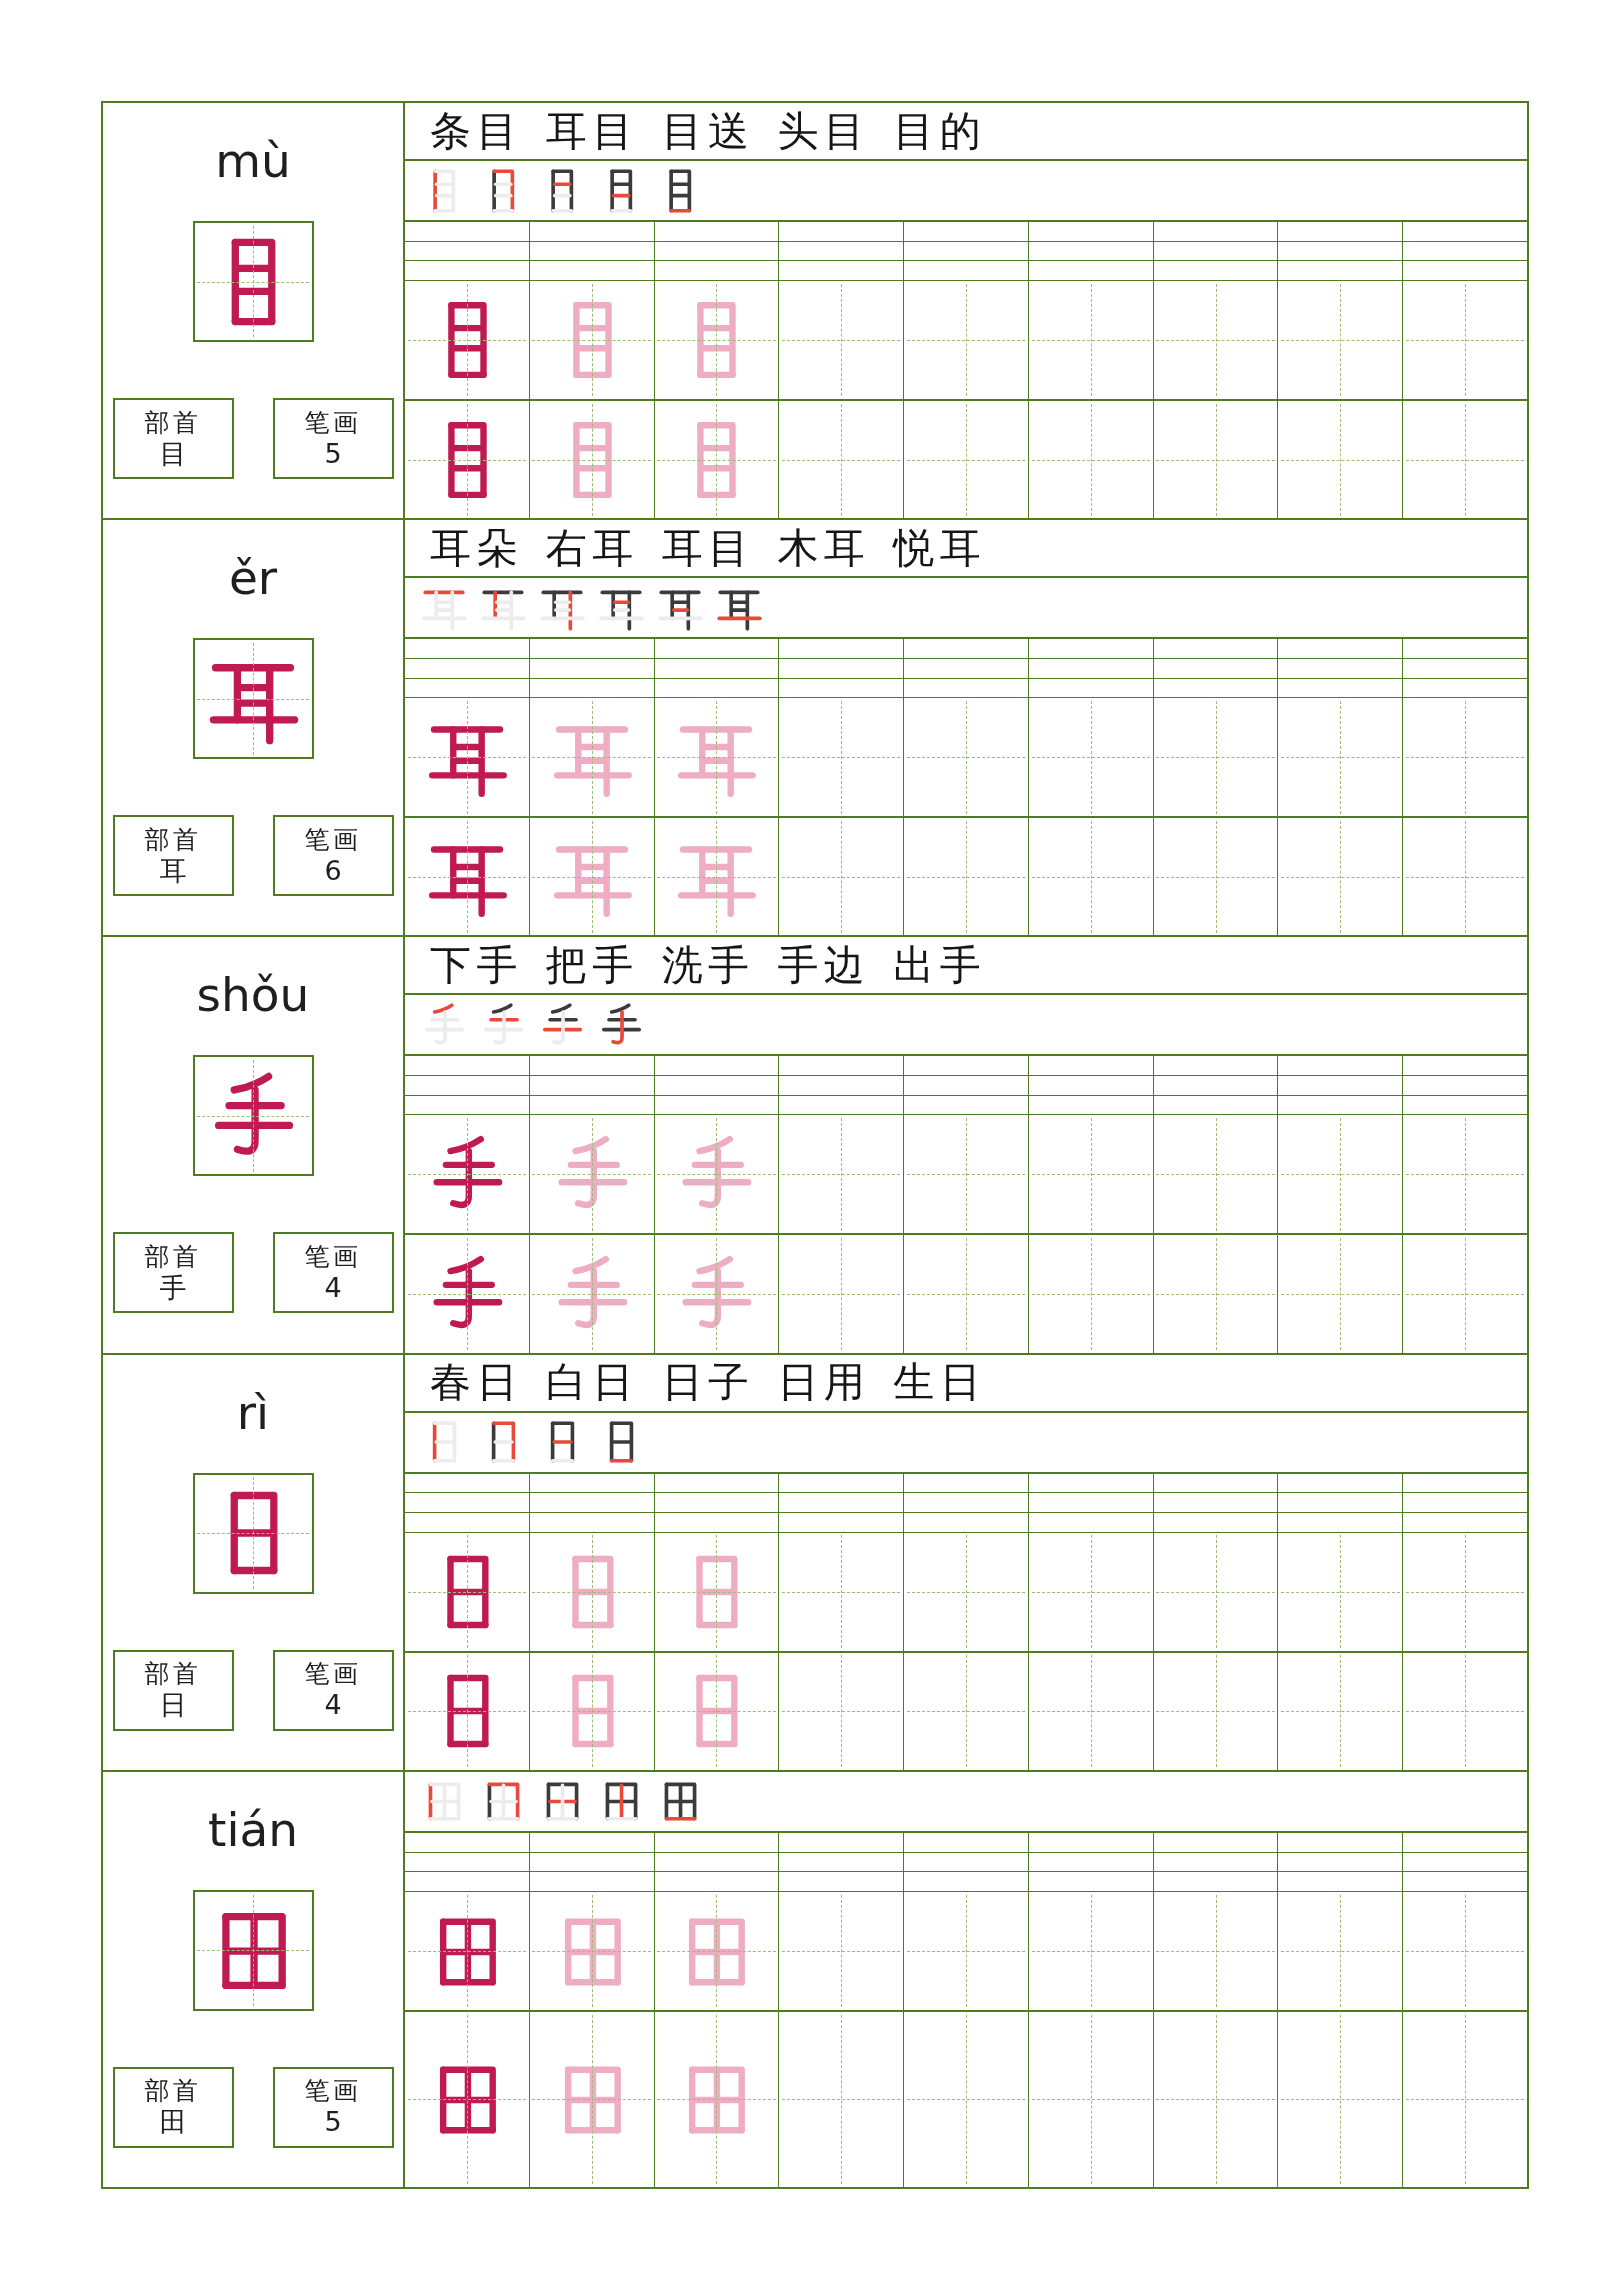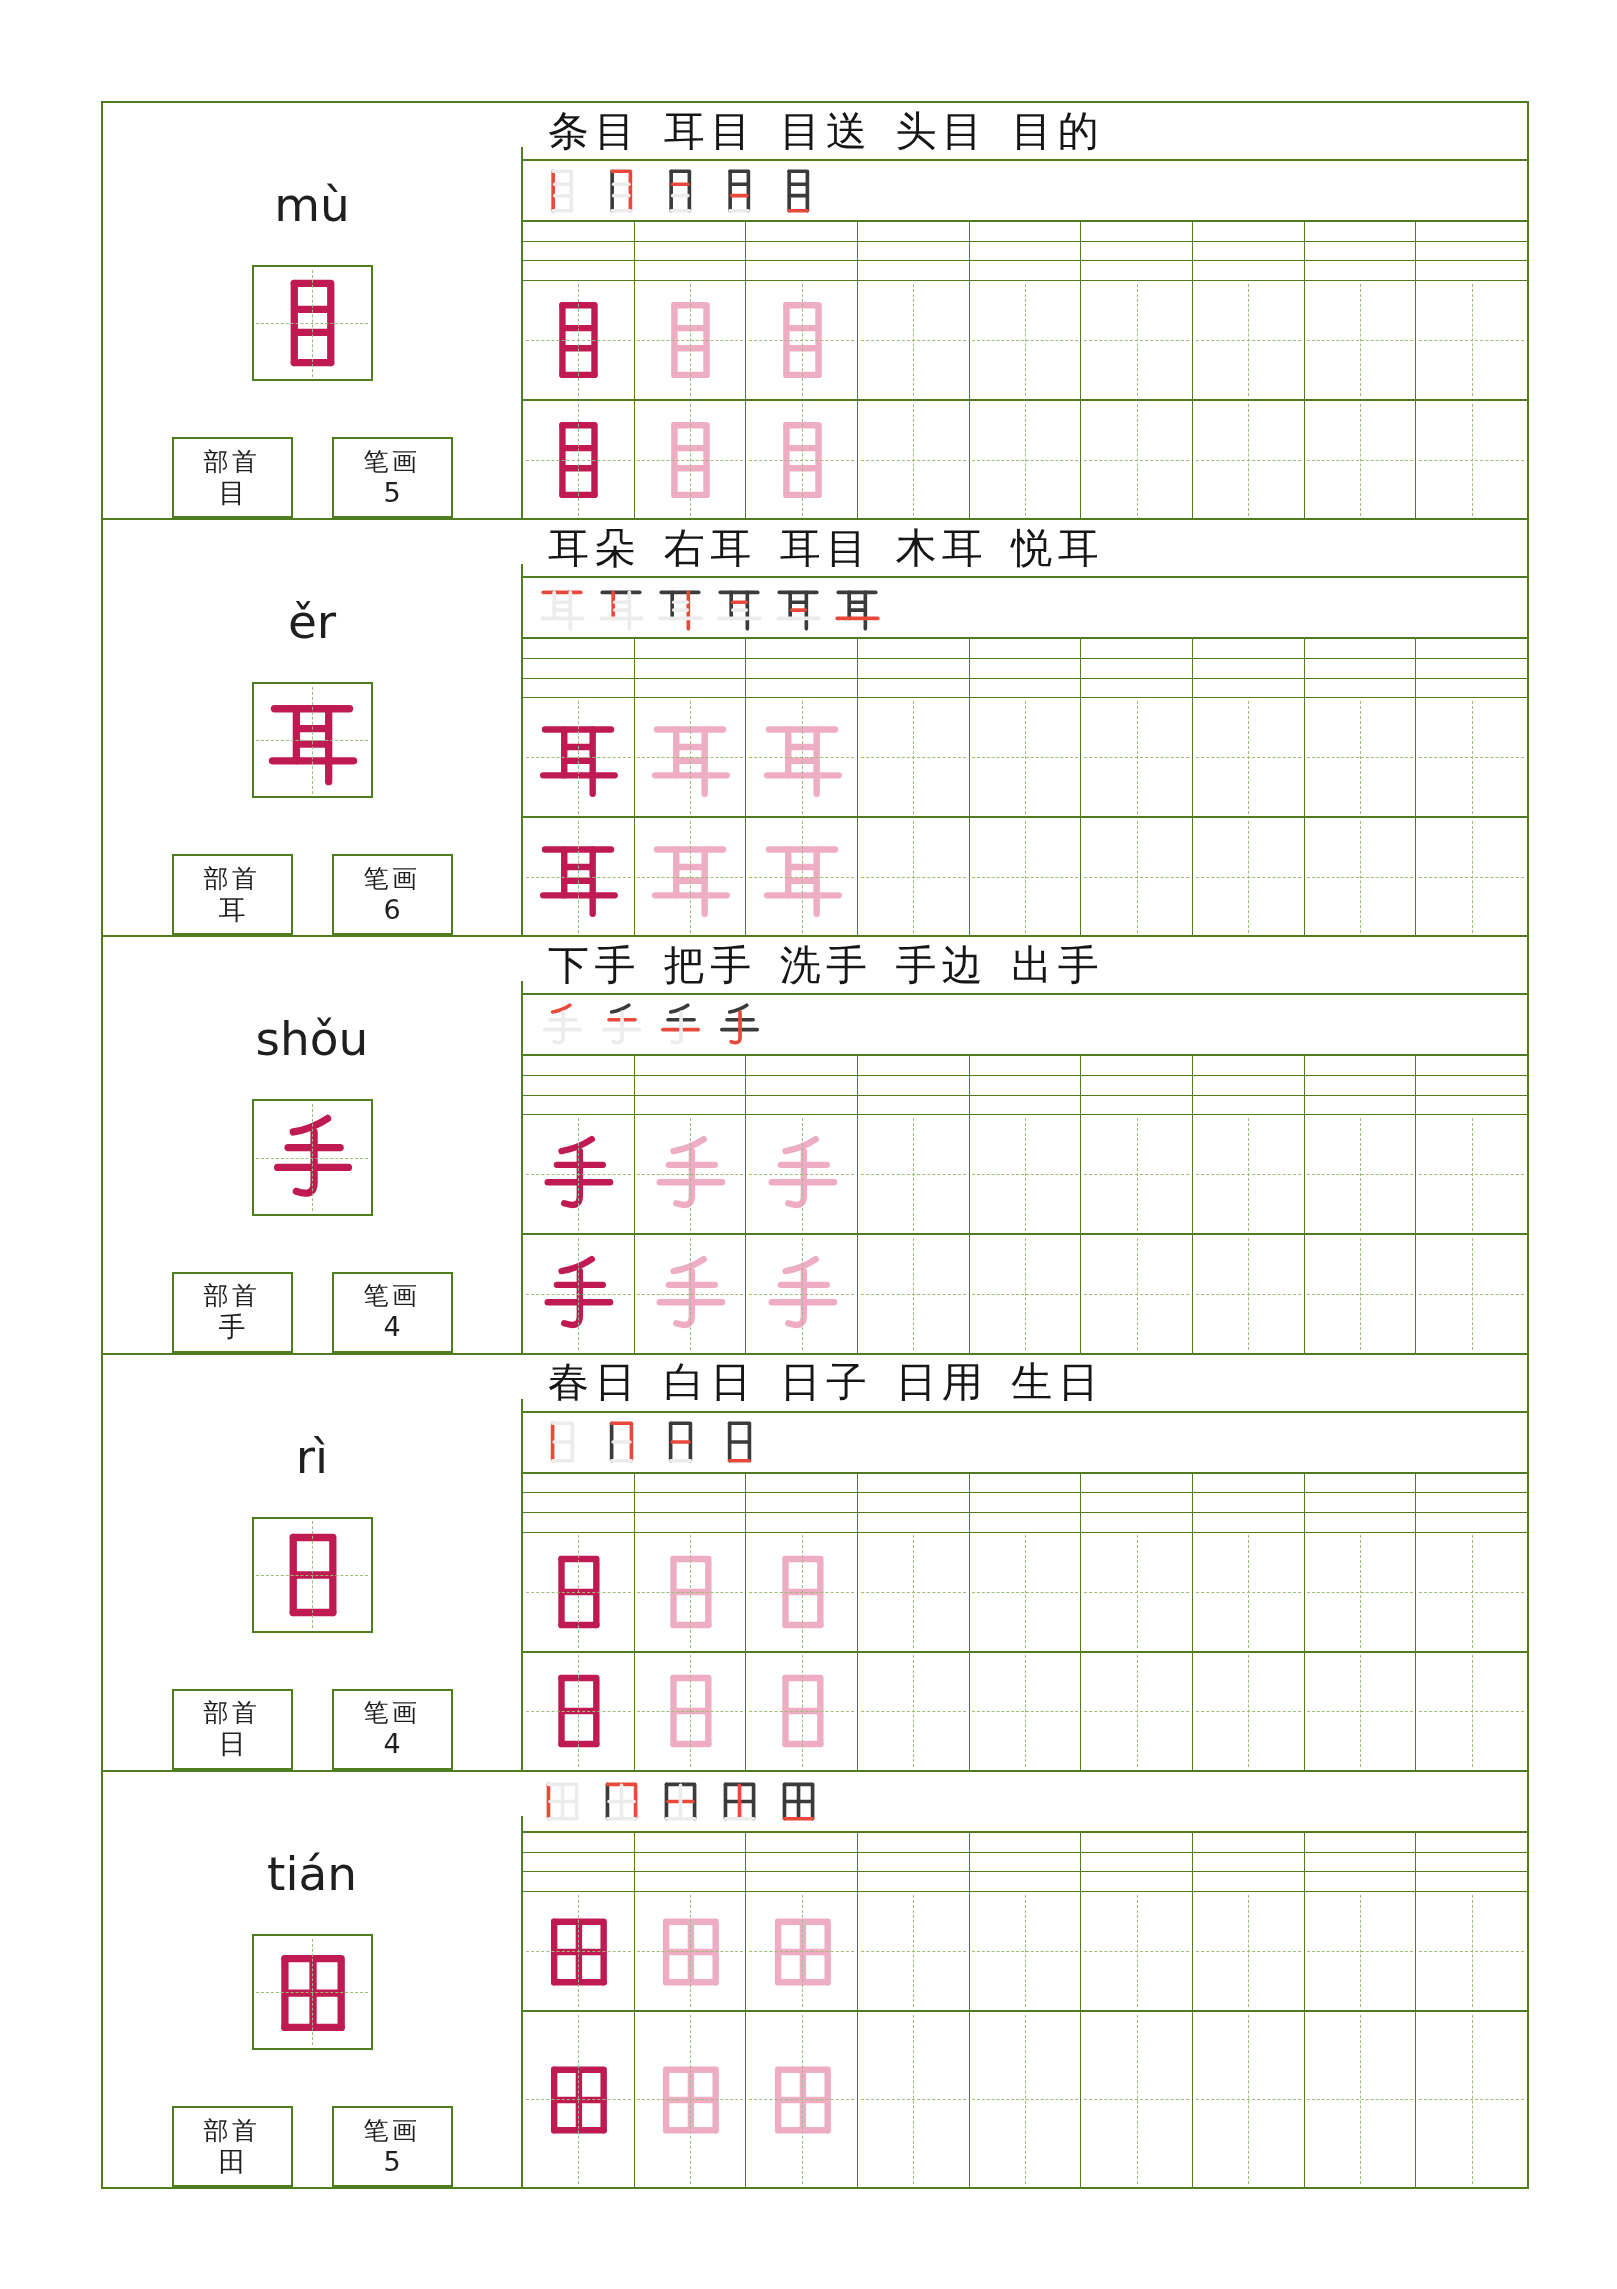--- a/index.html
+++ b/index.html
@@ -9,21 +9,21 @@
 
   .title{position:absolute;top:5.4px;left:0;width:100%;text-align:center;
          font-size:52px;font-weight:bold;letter-spacing:1.8px;}
 
   .sheet{position:absolute;left:101px;top:101px;width:1428px;height:2088px;
          display:flex;flex-direction:column;}
 
   .char-row{display:flex;flex:1;min-height:0;}
 
   
-  .left-panel{width:420px;display:flex;flex-direction:column;align-items:center;margin-top:44px;}
+  .left-panel{width:302px;display:flex;flex-direction:column;align-items:center;}
   .pinyin{margin-top:25px;height:66px;line-height:66px;font-size:47px;color:#1f1f1f;
           font-family:"DejaVu Sans","Liberation Sans",sans-serif;}
   .char-box{position:relative;margin-top:27px;width:121px;height:121px;
             display:flex;align-items:center;justify-content:center;}
   .meta{display:flex;gap:39px;margin-top:56px;}
   .meta-box{width:121px;height:81px;display:flex;flex-direction:column;
             align-items:center;justify-content:center;}
   .meta-label{font-size:25px;color:#1f1f1f;line-height:30px;letter-spacing:3.6px;}
   .meta-value{font-size:27px;color:#1f1f1f;line-height:32px;}
   .meta-value.num{font-family:"DejaVu Sans","Liberation Sans",sans-serif;}

